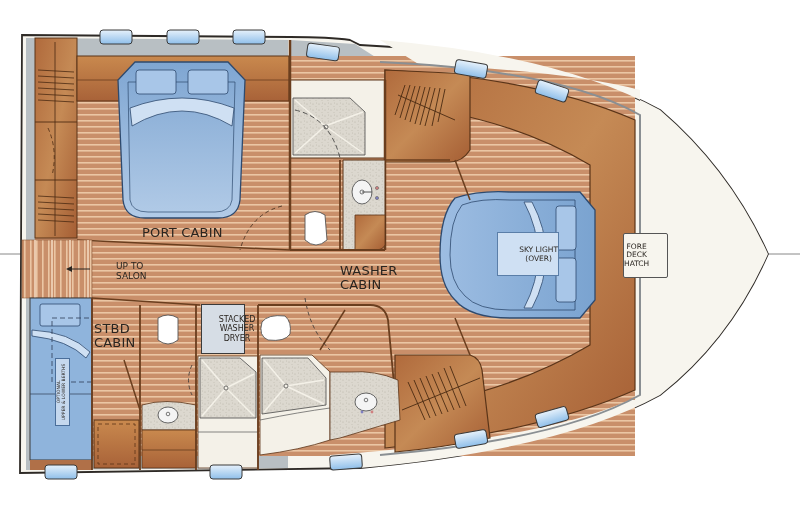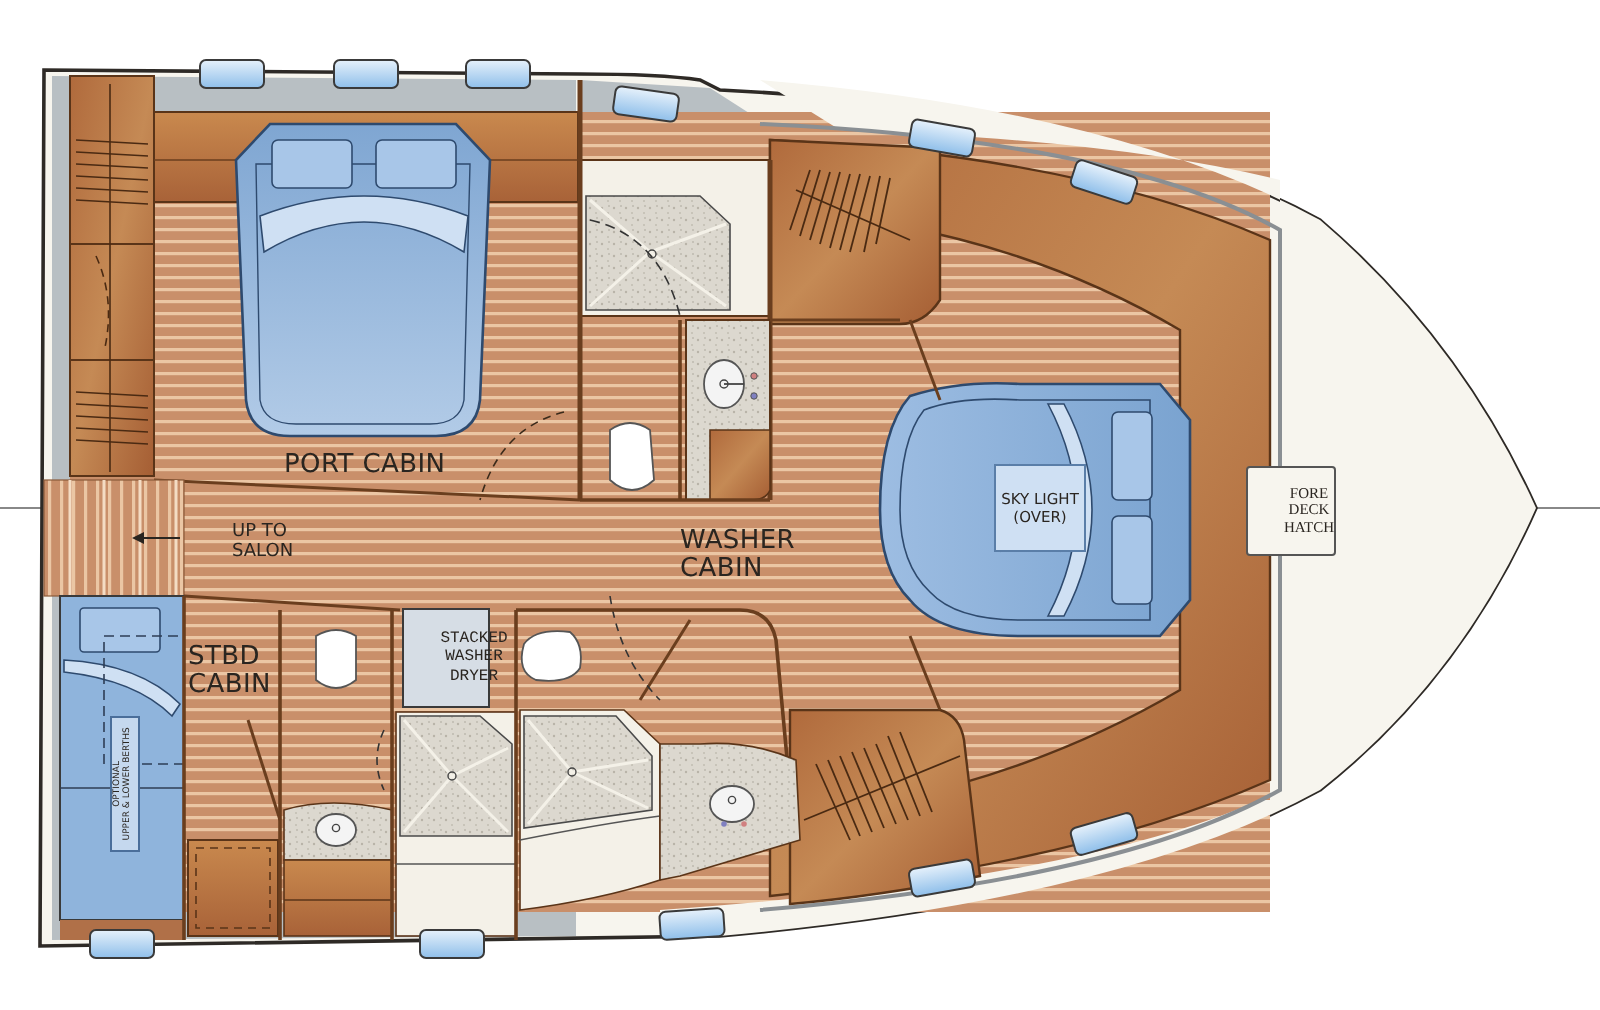--- a/index.html
+++ b/index.html
@@ -3,22 +3,22 @@
   <meta charset="utf-8">
   <style>
     html, body { margin:0; padding:0; background:#ffffff; }
     body { width:800px; height:505px; overflow:hidden; position:relative; font-family:"DejaVu Sans", sans-serif; }
     #plan { position:absolute; left:0; top:0; width:800px; height:505px; }
     .lbl { position:absolute; color:#2a2520; text-align:left; line-height:1.1; white-space:pre-line; font-family:"DejaVu Sans", sans-serif; }
     .lbl-room { font-size:13px; letter-spacing:0.2px; }
     .lbl-small { font-size:9px;padding-left:28px; }
     .lbl-tiny { font-size:6px; }
     .box-label { position:absolute; background:#d6dde5; border:1px solid #3a3a3a; display:flex; align-items:center; justify-content:center; }
-    .hatch-label { position:absolute; background:#f7f5ee; border:1px solid #555; border-radius:2px; display:flex; align-items:center; justify-content:flex-end;font-family:Liberation Serif, serif; }
-    .sky-label { position:absolute; background:#cfe0f3; border:1px solid #5a7ea8; display:flex; align-items:center; justify-content:center; }
+    .hatch-label { position:absolute; background:#f7f5ee; border:1px solid #555; border-radius:2px; display:flex; align-items:center; justify-content:flex-start; }
+    .sky-label { position:absolute; background:#cfe0f3; border:1px solid #5a7ea8; display:flex; align-items:center; justify-content:flex-end;padding-left:16px; }
     .berth-label { position:absolute; background:#c5d8ee; border:1px solid #4a6e9a; display:flex; align-items:center; justify-content:center; }
     .berth-label span { transform:rotate(-90deg); white-space:pre; }
   </style>
 </head>
 <body>
 
 <svg id="plan" viewBox="0 0 800 505" xmlns="http://www.w3.org/2000/svg">
   <defs>
     <pattern id="teak" width="8" height="6" patternUnits="userSpaceOnUse">
       <rect width="8" height="6" fill="#c98f6a"></rect>
@@ -261,21 +261,21 @@
 
 <div class="lbl lbl-room" style="left:142px; top:226px; width:100px;">PORT CABIN</div>
 <div class="lbl lbl-room" style="left:340px; top:264px; width:100px;">WASHER
 CABIN</div>
 <div class="lbl lbl-room" style="left:94px; top:322px; width:50px;">STBD
 CABIN</div>
 <div class="lbl lbl-small" style="left:88px; top:262px; width:40px; text-align:left;">UP TO
 SALON</div>
 
 <div class="box-label" style="left:201px; top:304px; width:42px; height:48px;">
-  <span class="lbl-small" style="white-space:pre-line; text-align:center; line-height:1.15; font-size:8px; color:#2a2520;font-family:Liberation Mono, monospace;">STACKED
+  <span class="lbl-small" style="white-space:pre-line; text-align:center; line-height:1.15; font-size:8px; color:#2a2520;">STACKED
 WASHER
 DRYER</span>
 </div>
 
 <div class="sky-label" style="left:497px; top:232px; width:44px; height:42px;">
   <span style="white-space:pre-line; text-align:center; line-height:1.2; font-size:7.5px; color:#2a2520;">SKY LIGHT
 (OVER)</span>
 </div>
 
 <div class="hatch-label" style="left:623px; top:233px; width:43px; height:43px;">

